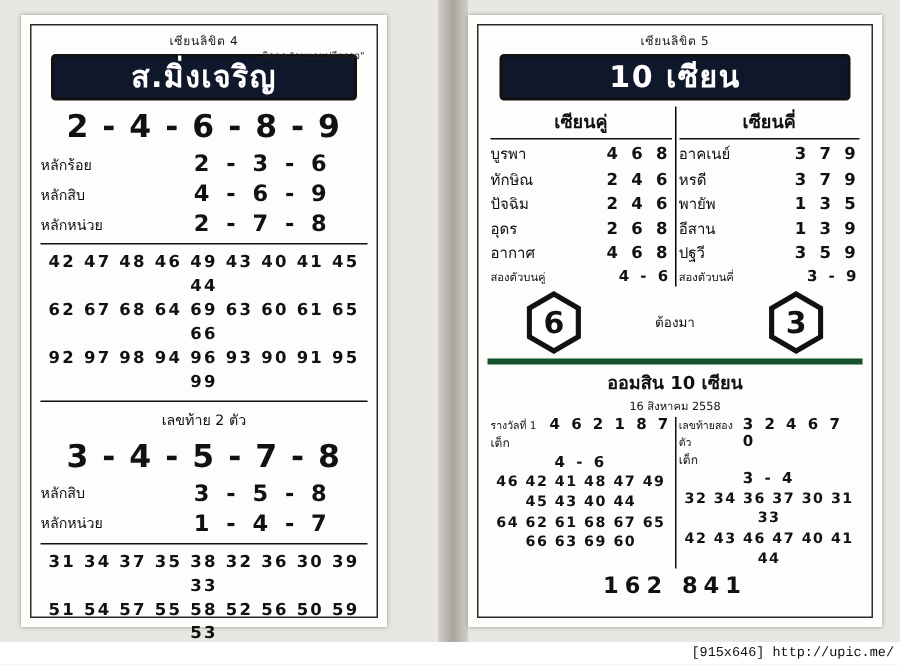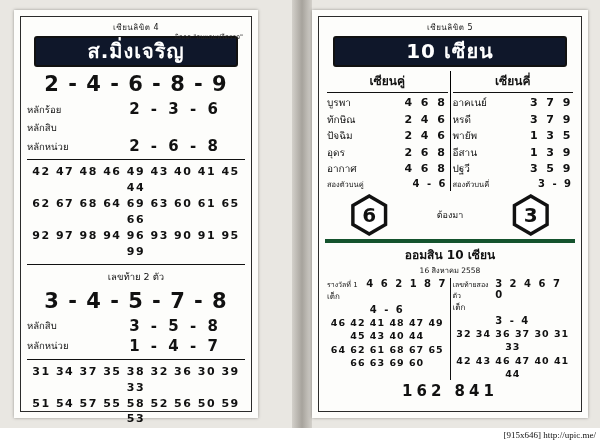--- a/index.html
+++ b/index.html
@@ -152,21 +152,21 @@
   }
   .finalnum{
     text-align:center;font-size:15px;font-weight:bold;color:#111;letter-spacing:4px;margin-top:2px;
   }
   .footer{
     position:absolute;left:0;bottom:0;width:600px;height:15px;
     background:#ffffff;
     color:#111;
     font-size:9px;
     text-align:right;
-    font-family:Liberation Serif, serif;
+    font-family:Liberation Mono, monospace;
     line-height:15px;
     padding-right:4px;
     box-sizing:border-box;
   }
 </style>
 </head>
 <body>
 
 <div class="scan"></div>
 <div class="gutter"></div>
@@ -179,24 +179,25 @@
     <div class="banner">ส.มิ่งเจริญ</div>
 
     <div class="bignum">2 - 4 - 6 - 8 - 9</div>
 
     <div class="rowline">
       <span class="lbl">หลักร้อย</span>
       <span class="val">2 - 3 - 6</span>
     </div>
     <div class="rowline">
       <span class="lbl">หลักสิบ</span>
+      <span class="val">4 - 6 - 9</span>
     </div>
     <div class="rowline">
       <span class="lbl">หลักหน่วย</span>
-      <span class="val">2 - 6 - 8</span>
+      <span class="val">2 - 7 - 8</span>
     </div>
 
     <div class="hr"></div>
 
     <div class="grid">
       <div>42 47 48 46 49 43 40 41 45 44</div>
       <div>62 67 68 64 69 63 60 61 65 66</div>
       <div>92 97 98 94 96 93 90 91 95 99</div>
     </div>
 

